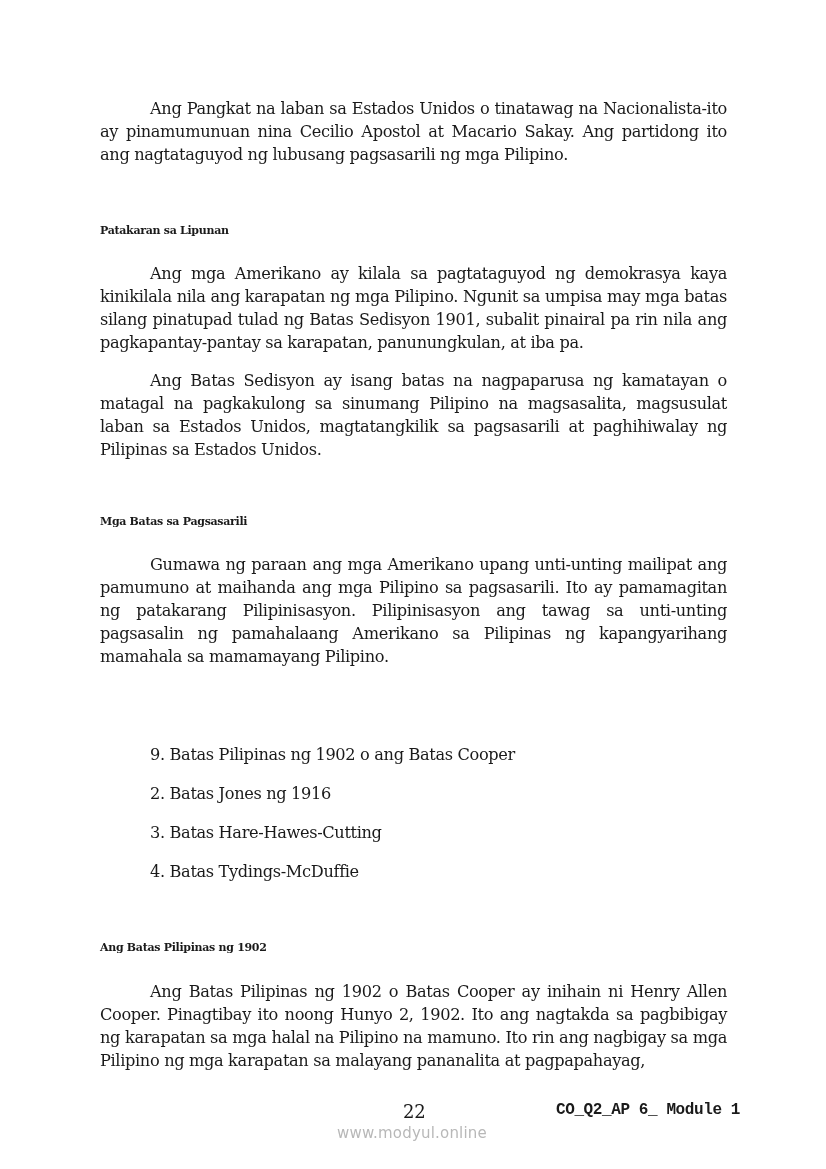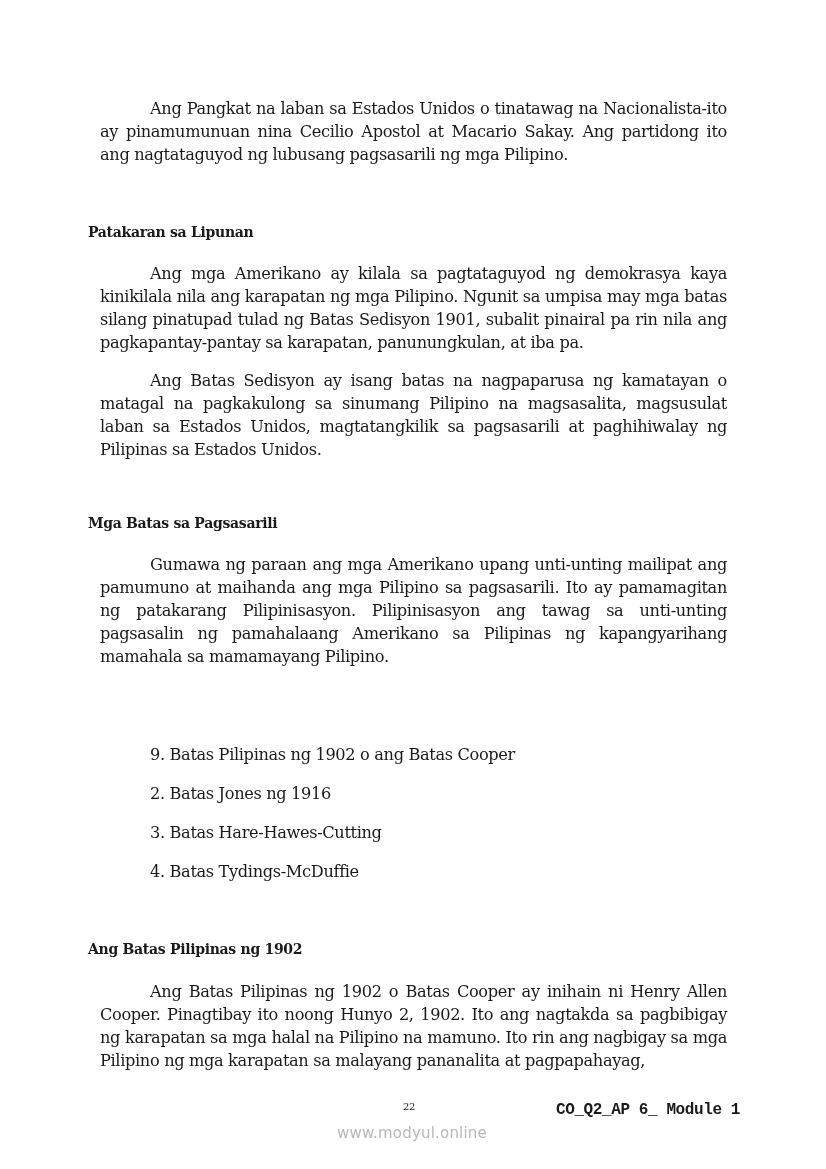--- a/index.html
+++ b/index.html
@@ -9,28 +9,28 @@
       font-family: "DejaVu Serif", "Liberation Serif", serif;
       color: #1a1a1a;
     }
     .p {
       position: absolute; left: 100px; width: 627px;
       font-size: 16.2px; line-height: 23px;
       text-align: justify; text-indent: 50px; margin: 0;
       letter-spacing: -0.35px; word-spacing: 0px;
     }
     .h {
-      position: absolute; left: 88px; margin: 0;
-      font-size: 14px; font-weight: bold; letter-spacing: -0.3px;
+      position: absolute; left: 100px; margin: 0;
+      font-size: 11px; font-weight: bold; letter-spacing: -0.3px;
     }
     .li {
       position: absolute; left: 150px; margin: 0;
       font-size: 16.2px; letter-spacing: -0.35px;
     }
-    .footer-page { position: absolute; left: 403px; top: 1101px; font-size: 10px; letter-spacing: -0.3px; }
+    .footer-page { position: absolute; left: 403px; top: 1101px; font-size: 18px; letter-spacing: -0.3px; }
     .footer-mod {
       position: absolute; left: 556px; top: 1101px;
       font-family: Liberation Mono, monospace;
       font-weight: bold; font-size: 16px; letter-spacing: -0.4px;
     }
     .watermark {
       position: absolute; left: 337px; top: 1124px;
       font-family: "DejaVu Sans", "Liberation Sans", sans-serif;
       font-size: 15px; color: #b8b8b8; letter-spacing: 0.2px;
     }

